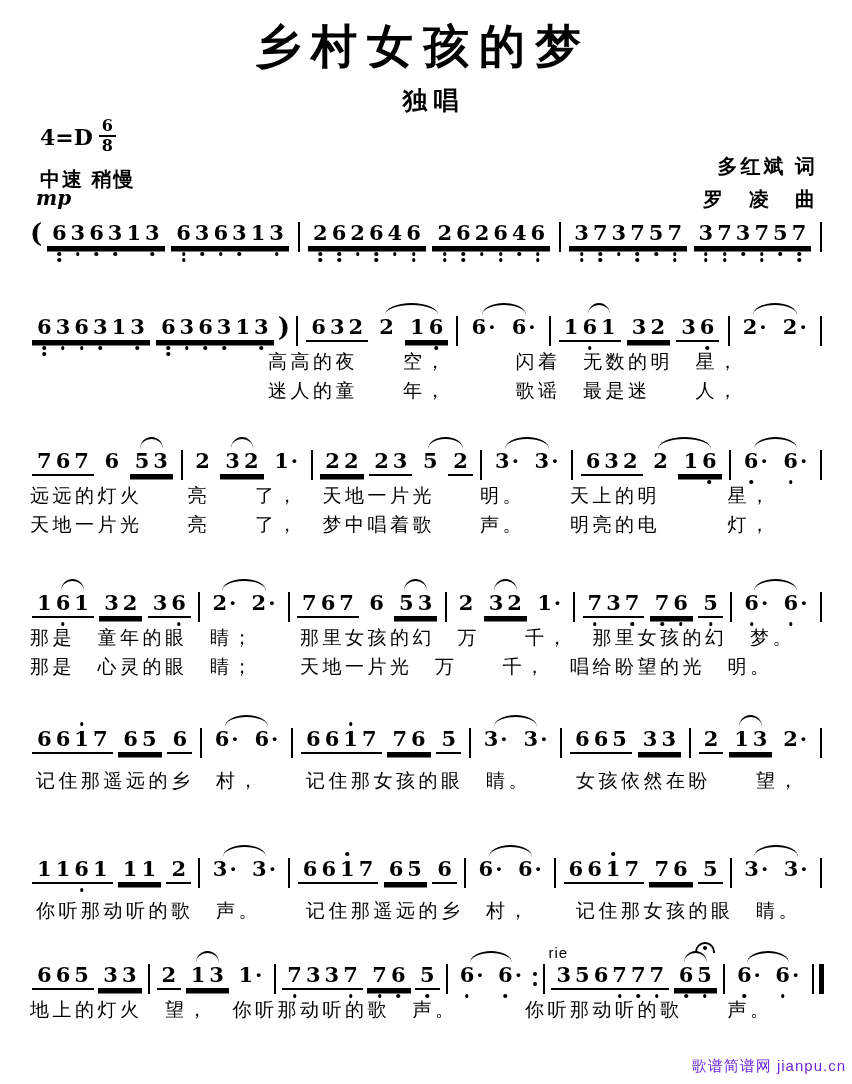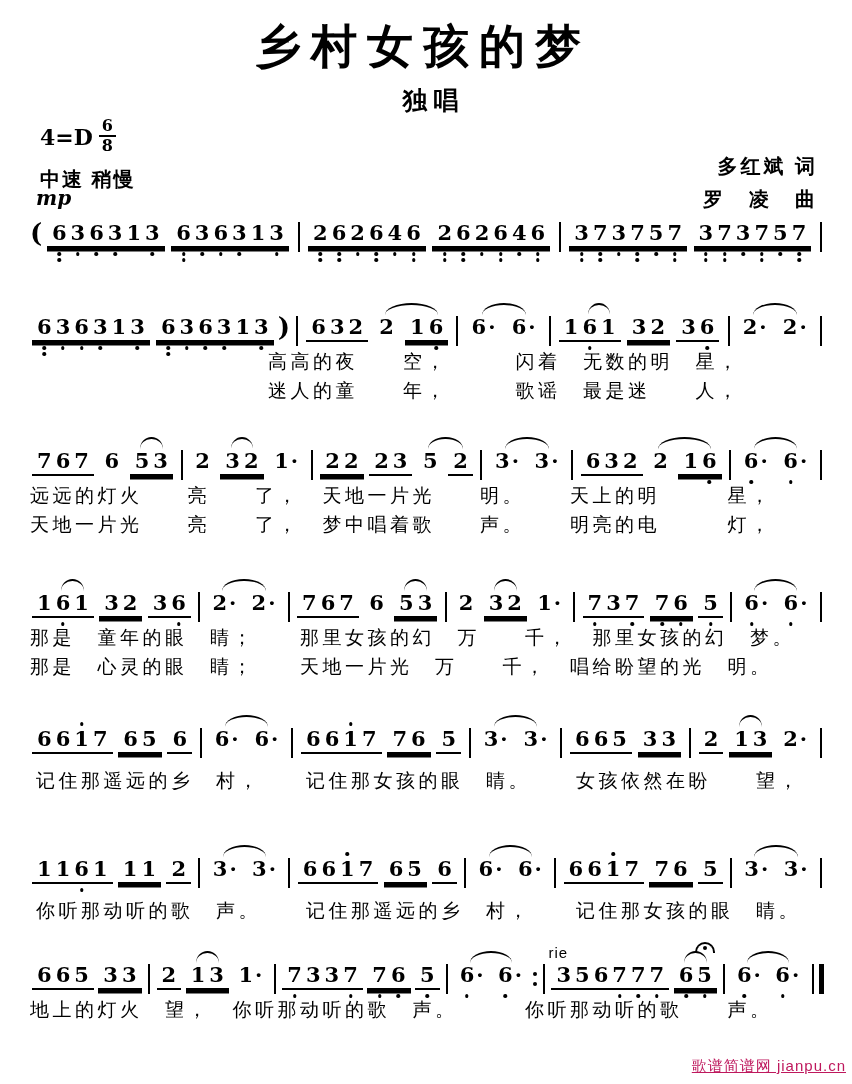--- a/index.html
+++ b/index.html
@@ -468,14 +468,14 @@
           </div>
           <div class="lyric">地上的灯火　望，　你听那动听的歌　声。　　　你听那动听的歌　　声。</div>
           <i class="arc" style="left: 166px; width: 22.625px; top: 5px;"></i>
           <i class="arc" style="left: 439.609px; width: 42.4219px; top: 5px;"></i>
           <i class="arc" style="left: 654px; width: 22.625px; top: 5px;"></i>
           <i class="arc" style="left: 716.875px; width: 42.4219px; top: 5px;"></i>
         </div>
       </div>
     </div>
 
-  <div class="footer" style="color: #be185d; text-decoration: underline;">歌谱简谱网 jianpu.cn</div>
+  <div class="footer" style="color: #6d28d9;">歌谱简谱网 jianpu.cn</div>
 </div>
 
 </body></html>

